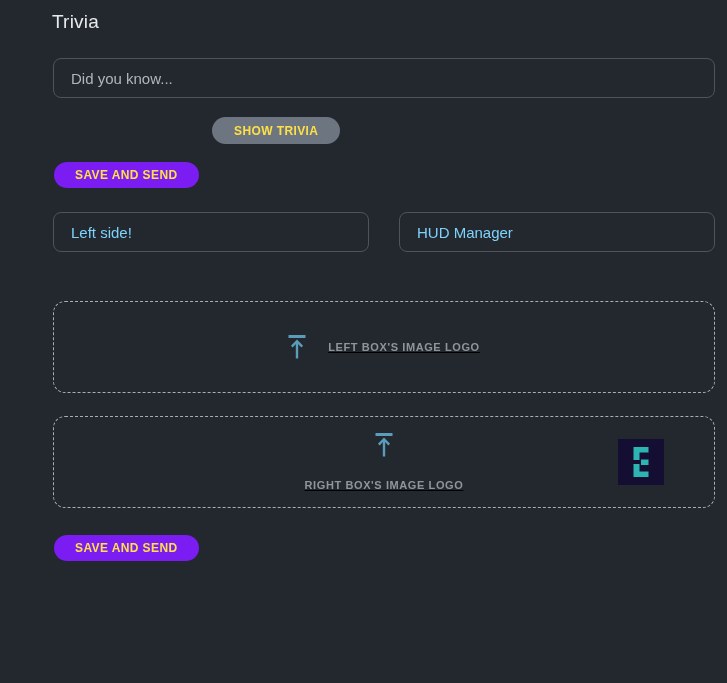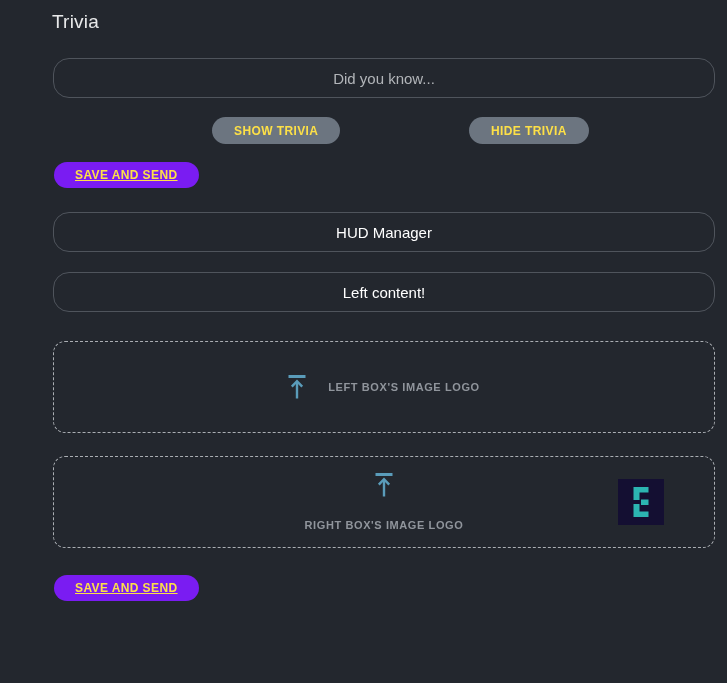--- a/index.html
+++ b/index.html
@@ -26,27 +26,26 @@
   }
   .half{flex:1;min-width:0;}
   .inputs-row{margin-top:25px;}
   .inputs-row2{margin-top:24px;}
   .inputs-row3{margin-top:20px;}
   .text-input{
     box-sizing:border-box;
     width:100%;height:40px;
     background:transparent;
     border:1px solid #4f545c;
-    border-radius:16px;
-    color:#ffffff;
+    border-radius:8px;
+    color:#7dd3fc;
     font-family:"Liberation Sans", sans-serif;
     font-size:15px;
     padding:0 17px;
     outline:none;
-    text-align:center;
   }
   .text-input::placeholder{color:#b2b5b9;opacity:1;}
   .buttons-row{margin-top:19px;}
   .pill{
     display:inline-block;
     border:none;
     border-radius:14px;
     height:27px;
     padding:0 22px;
     font-family:"Liberation Sans", sans-serif;
@@ -58,36 +57,36 @@
     white-space:nowrap;
   }
   .pill.gray{background:var(--button-gray,#6c7580);}
   .show-offset{margin-left:159px;}
   .hide-offset{margin-left:70px;}
   .pill.purple{
     background:var(--accent-purple,#7a1cf2);
     height:26px;
     border-radius:13px;
     padding:0 21px;
-    text-decoration:underline;
   }
   .save-top{margin:18px 0 0 10px;}
   .save-bottom{margin:27px 0 0 10px;}
   .dropzone{
     position:relative;
     box-sizing:border-box;
     margin:0 14px 0 9px;
     height:92px;
     border:1px dashed #aaaeb3;
     border-radius:12px;
     display:flex;
     align-items:center;
     justify-content:center;
     gap:22px;
     cursor:pointer;
+    text-decoration:underline;
   }
   .dropzone-1{margin-top:29px;}
   .dropzone-2{margin-top:23px;flex-direction:column;}
   .dz-label{
     color:#90959c;
     font-size:11px;
     font-weight:700;
     letter-spacing:.6px;
   }
   .upload-icon{display:inline-flex;line-height:0;}
@@ -114,40 +113,37 @@
     <div class="row inputs-row">
       <div class="half">
         <input class="text-input" type="text" placeholder="Did you know..." style="">
       </div>
     </div>
 
     <div class="row buttons-row">
       <div class="half">
         <button class="pill gray show-offset">SHOW TRIVIA</button>
       </div>
-      <div class="half">
-        <button class="pill gray hide-offset">HIDE TRIVIA</button>
-      </div>
     </div>
 
     <button class="pill purple save-top">SAVE AND SEND</button>
   </section>
 
   <section>
 
     <div class="row inputs-row2">
       <div class="half">
+        <input class="text-input" type="text" value="Left side!" style="">
+      </div>
+      <div class="half">
         <input class="text-input" type="text" value="HUD Manager" style="">
       </div>
     </div>
 
     <div class="row inputs-row3">
-      <div class="half">
-        <input class="text-input" type="text" value="Left content!" style="">
-      </div>
     </div>
 
     
     <div class="dropzone dropzone-1">
       <span class="upload-icon">
         <svg width="18" height="24" viewBox="0 0 18 24">
           <line x1="0.5" y1="1.5" x2="17.5" y2="1.5" stroke="#5a9cba" stroke-width="3"></line>
           <line x1="9" y1="7" x2="9" y2="23.5" stroke="#5a9cba" stroke-width="2.4"></line>
           <polyline points="3.8,11.6 9,6.2 14.2,11.6" fill="none" stroke="#5a9cba" stroke-width="2.4"></polyline>
         </svg>

